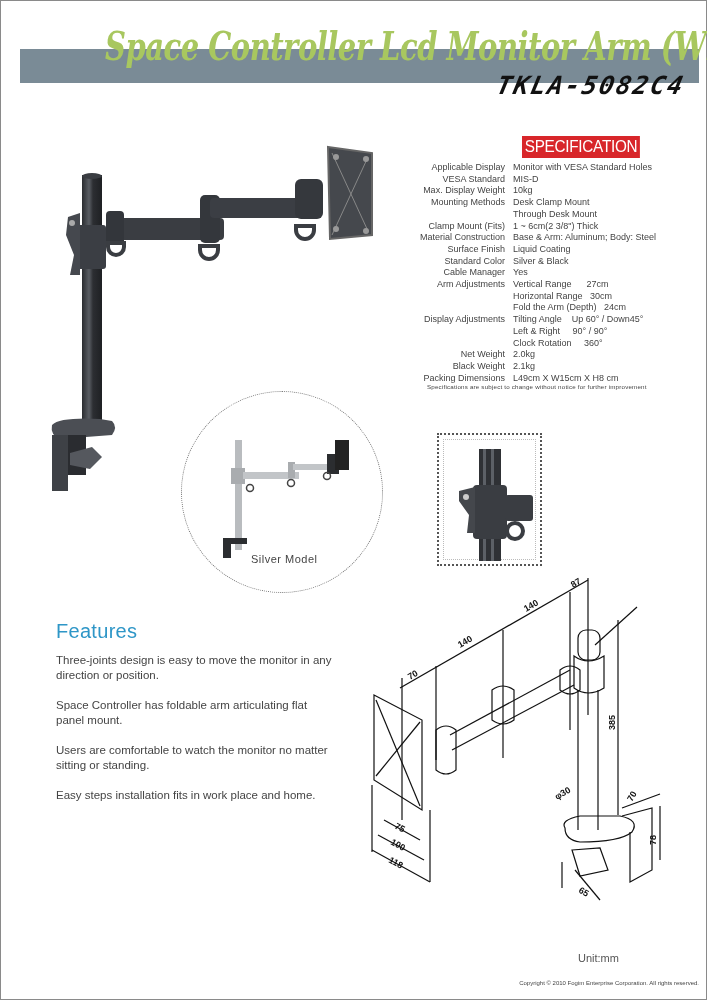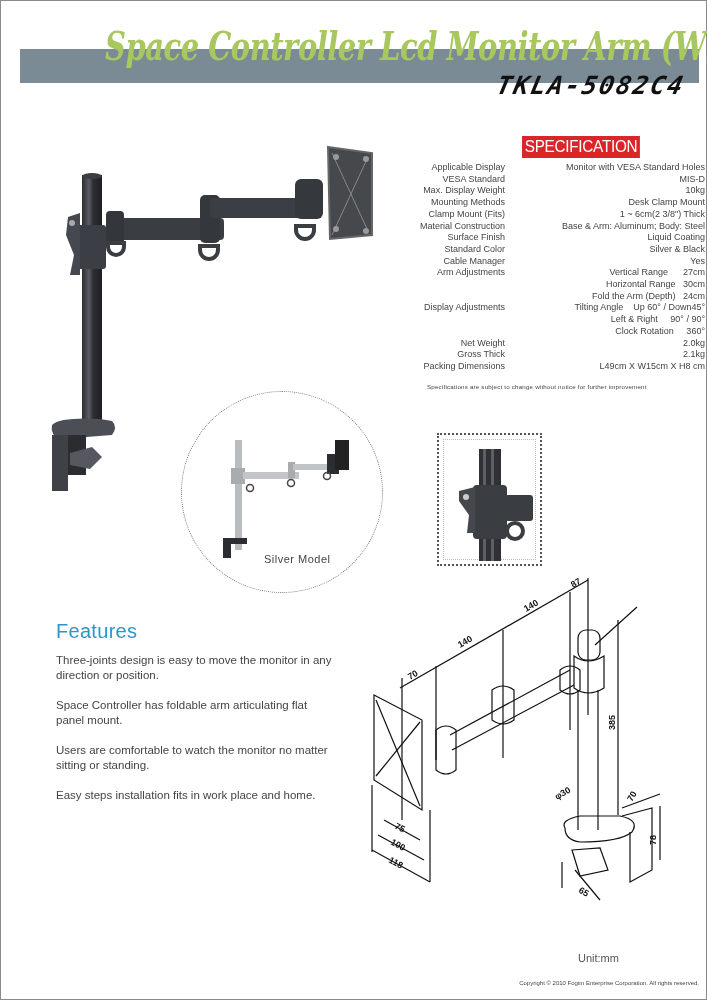--- a/index.html
+++ b/index.html
@@ -10,27 +10,27 @@
   
   .banner { position: absolute; left: 20px; top: 49px; width: 679px; height: 34px; background: #7a8b96; }
   .title { position: absolute; left: 105px; top: 24px; width: 595px; font-family: "DejaVu Serif", serif; font-weight: bold; font-style: italic; font-size: 29px; letter-spacing: -0.5px; color: #a8c75f; white-space: nowrap; transform: scaleY(1.35); transform-origin: left top; }
   .model { position: absolute; right: 22px; top: 71px; font-family: "DejaVu Sans Mono", monospace; font-style: italic; font-weight: bold; font-size: 25px; letter-spacing: 2px; color: #111; transform: skewX(-12deg); }
 
   
   .spec-header { position: absolute; left: 522px; top: 136px; background: #d8262a; color: #fff; font-family: "Liberation Sans", sans-serif; font-size: 17px; padding: 1px 3px; transform: scaleX(0.9); transform-origin: left top; letter-spacing: -0.3px; }
   .spec-table { position: absolute; left: 395px; top: 162px; width: 310px; font-size: 9px; line-height: 11.7px; color: #444; }
   .spec-row { display: flex; }
   .spec-label { width: 118px; text-align: right; padding-right: 8px; flex-shrink: 0; }
-  .spec-value { flex: 1; white-space: nowrap; text-align: right; }
+  .spec-value { flex: 1; white-space: nowrap; }
   .spec-note { position: absolute; left: 427px; top: 383px; font-size: 6.2px; color: #444; letter-spacing: 0.2px; white-space: nowrap; }
 
   
   .img-main { position: absolute; left: 40px; top: 135px; width: 340px; height: 360px; }
   .silver-circle { position: absolute; left: 181px; top: 391px; width: 202px; height: 202px; border: 1.5px dotted #777; border-radius: 50%; }
-  .silver-caption { position: absolute; left: 264px; top: 553px; font-size: 11px; letter-spacing: 0.5px; color: #444; }
+  .silver-caption { position: absolute; left: 251px; top: 553px; font-size: 11px; letter-spacing: 0.5px; color: #444; }
   .detail-box { position: absolute; left: 437px; top: 433px; width: 105px; height: 133px; border: 2px dotted #555; }
   .detail-inner { position: absolute; left: 4px; top: 4px; right: 4px; bottom: 4px; border: 1px dotted #bbb; }
 
   
   .features-title { position: absolute; left: 56px; top: 620px; font-size: 20px; color: #2e96c7; letter-spacing: 0.3px; }
   .features-list { position: absolute; left: 56px; top: 653px; width: 280px; font-size: 11.5px; line-height: 15px; color: #444; }
   .features-list p { margin-bottom: 15px; }
 
   
   .diagram { position: absolute; left: 360px; top: 570px; width: 320px; height: 360px; }
@@ -131,20 +131,24 @@
     </div>
   <div class="spec-row">
       <span class="spec-label">Max. Display Weight</span>
       <span class="spec-value">10kg</span>
     </div>
   <div class="spec-row">
       <span class="spec-label">Mounting Methods</span>
       <span class="spec-value">Desk Clamp Mount</span>
     </div>
   <div class="spec-row">
+      <span class="spec-label"></span>
+      <span class="spec-value">Through Desk Mount</span>
+    </div>
+  <div class="spec-row">
       <span class="spec-label">Clamp Mount (Fits)</span>
       <span class="spec-value">1 ~ 6cm(2 3/8") Thick</span>
     </div>
   <div class="spec-row">
       <span class="spec-label">Material Construction</span>
       <span class="spec-value">Base &amp; Arm: Aluminum; Body: Steel</span>
     </div>
   <div class="spec-row">
       <span class="spec-label">Surface Finish</span>
       <span class="spec-value">Liquid Coating</span>
@@ -179,21 +183,21 @@
     </div>
   <div class="spec-row">
       <span class="spec-label"></span>
       <span class="spec-value" style="white-space:pre">Clock Rotation     360°</span>
     </div>
   <div class="spec-row">
       <span class="spec-label">Net Weight</span>
       <span class="spec-value">2.0kg</span>
     </div>
   <div class="spec-row">
-      <span class="spec-label">Gross Thick</span>
+      <span class="spec-label">Black Weight</span>
       <span class="spec-value">2.1kg</span>
     </div>
   <div class="spec-row">
       <span class="spec-label">Packing Dimensions</span>
       <span class="spec-value">L49cm X W15cm X H8 cm</span>
     </div>
 </div>
 <div class="spec-note">Specifications are subject to change without notice for further improvement</div>
 
 <div class="features-title">Features</div>

